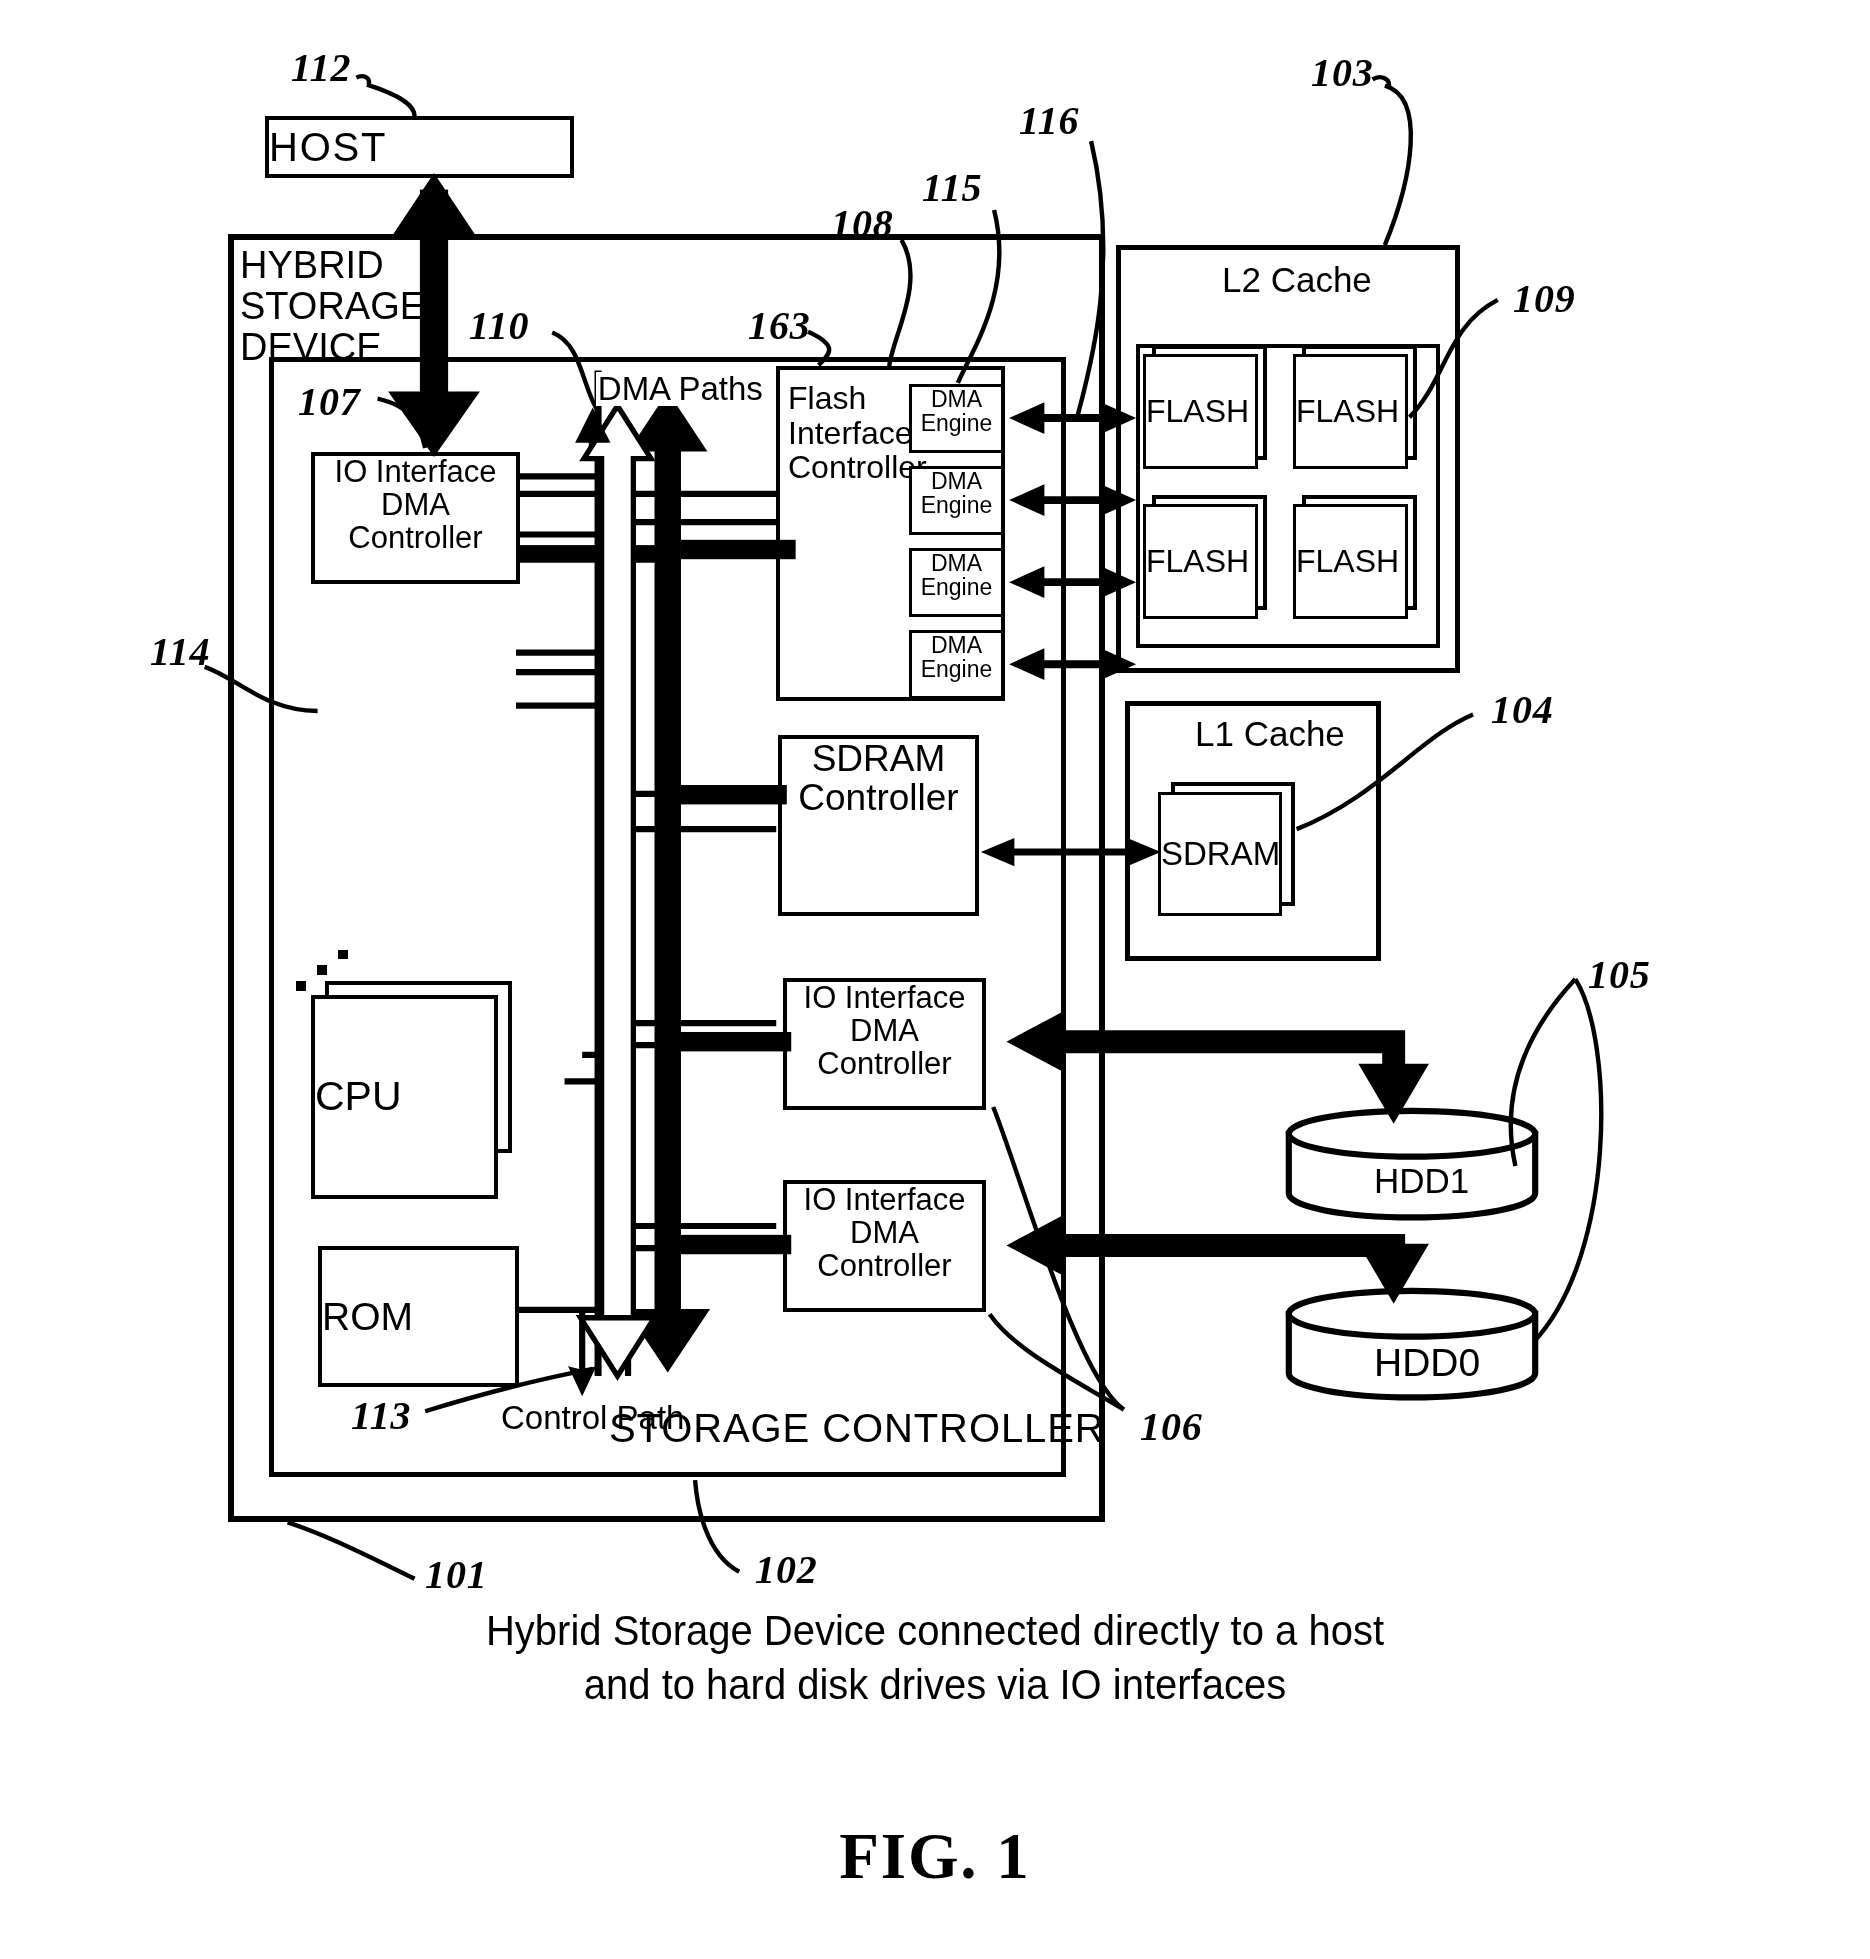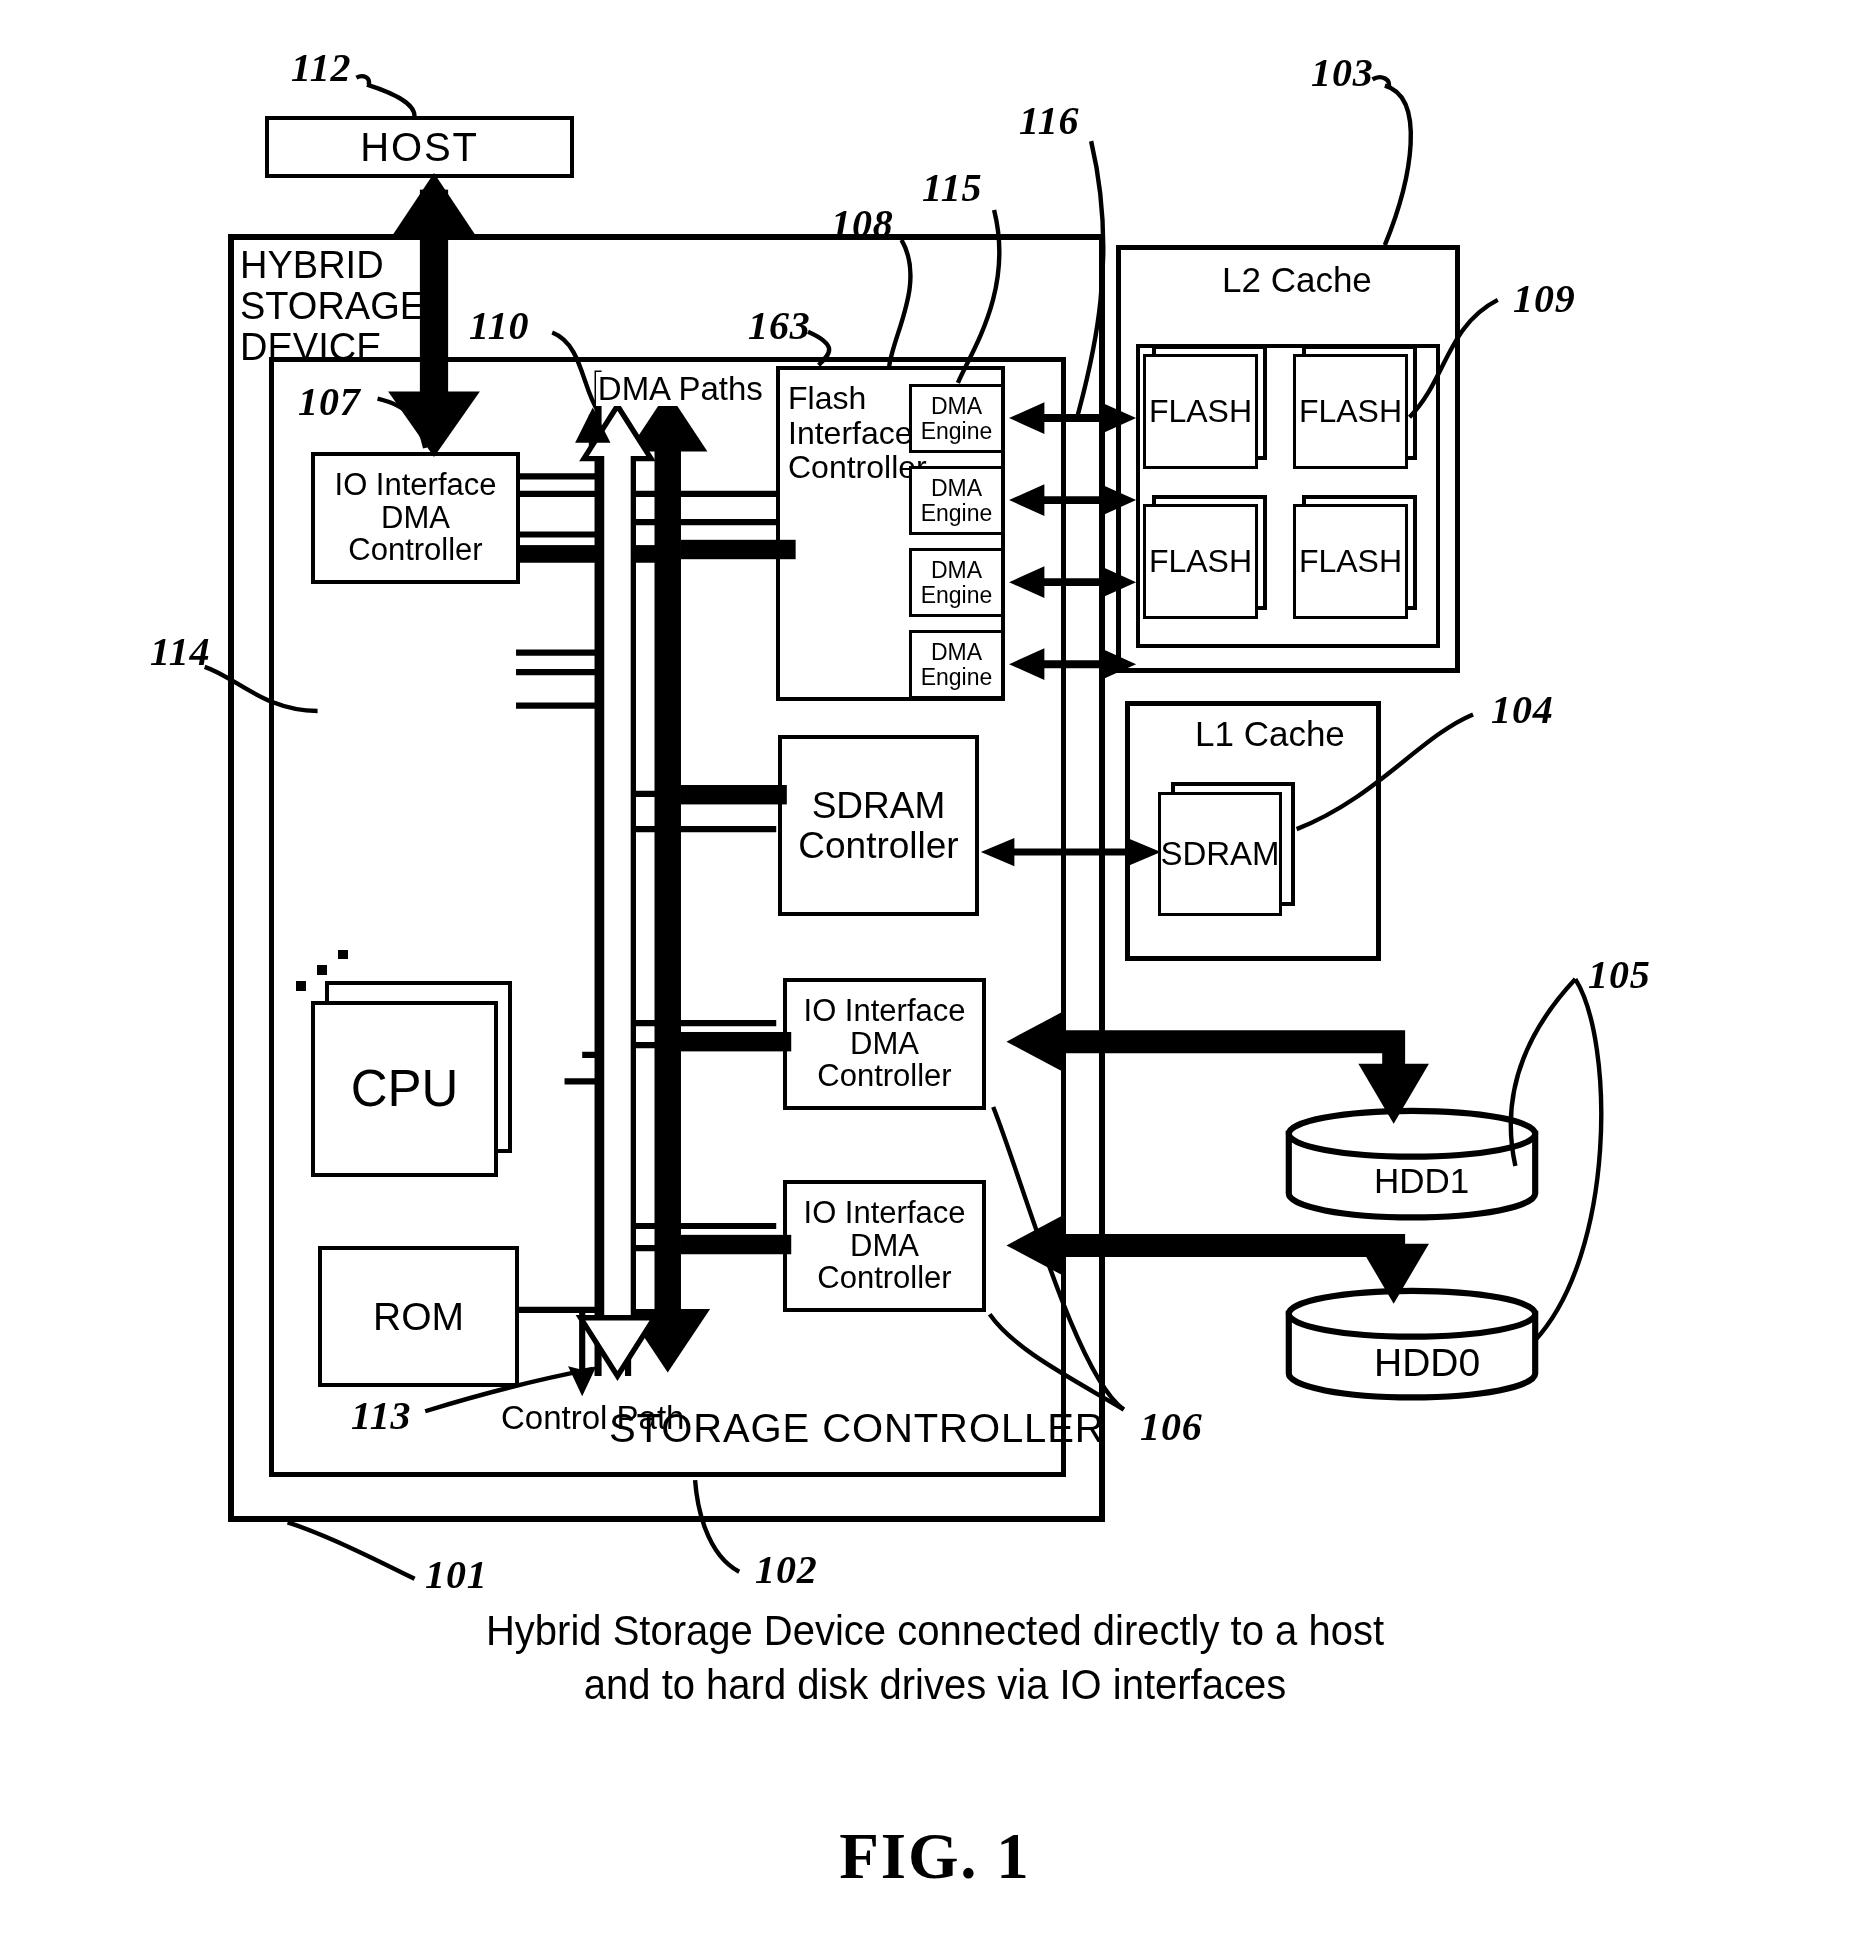--- a/index.html
+++ b/index.html
@@ -3,21 +3,21 @@
 <meta charset="utf-8">
 <style>
   html,body{margin:0;padding:0;background:#fff;}
   body{width:1870px;height:1959px;font-family:"Liberation Sans",sans-serif;color:#000;}
   #stage{position:relative;width:1870px;height:1959px;overflow:hidden;}
 
   
   .abs{position:absolute;box-sizing:border-box;}
 
   .box{position:absolute;box-sizing:border-box;border:4.4px solid #000;background:#fff;
-       display:flex;align-items:center;justify-content:center;text-align:center;
+       display:flex;align-items:center;justify-content:flex-start;text-align:center;
        font-family:"Liberation Sans",sans-serif;line-height:1.06;z-index:6;}
   .box.thin{border-width:3.5px;}
 
   .plain{position:absolute;font-family:"Liberation Sans",sans-serif;color:#000;
          white-space:pre;line-height:1.02;z-index:9;}
 
   .ref{position:absolute;font-family:"Liberation Serif",serif;font-style:italic;
        font-size:40px;font-weight:600;letter-spacing:0.9px;z-index:12;color:#000;}
 
   svg.ov{position:absolute;left:0;top:0;width:1870px;height:1959px;overflow:visible;}
@@ -100,21 +100,21 @@
   <div class="box" style="left:311px;top:452px;width:209px;height:132px;font-size:31px;flex-direction:column;">
     <span>IO Interface</span>
     <span>DMA</span>
     <span>Controller</span>
   </div>
 
 
   <div class="sheet3" style="left:353px;top:953px;width:187px;height:172px;"></div>
   <div class="sheet2" style="left:339px;top:967px;width:187px;height:172px;"></div>
   <div class="sheet" style="left:325px;top:981px;width:187px;height:172px;"></div>
-  <div class="box" style="left:311px;top:995px;width:187px;height:176px;font-size:51px;margin-top:6px;">
+  <div class="box" style="left:311px;top:995px;width:187px;height:204px;font-size:41px;">
     <span>CPU</span>
   </div>
   <div class="abs" style="left:296px;top:946px;width:97px;height:49px;z-index:7;">
     <div class="abs" style="left:0px;top:35px;width:9.7px;height:9.7px;background:#000;"></div>
     <div class="abs" style="left:21px;top:19.4px;width:9.7px;height:9.7px;background:#000;"></div>
     <div class="abs" style="left:42px;top:3.5px;width:9.7px;height:9.7px;background:#000;"></div>
   </div>
 
   <div class="box" style="left:318px;top:1246px;width:201px;height:141px;font-size:39px;">
     <span>ROM</span>

